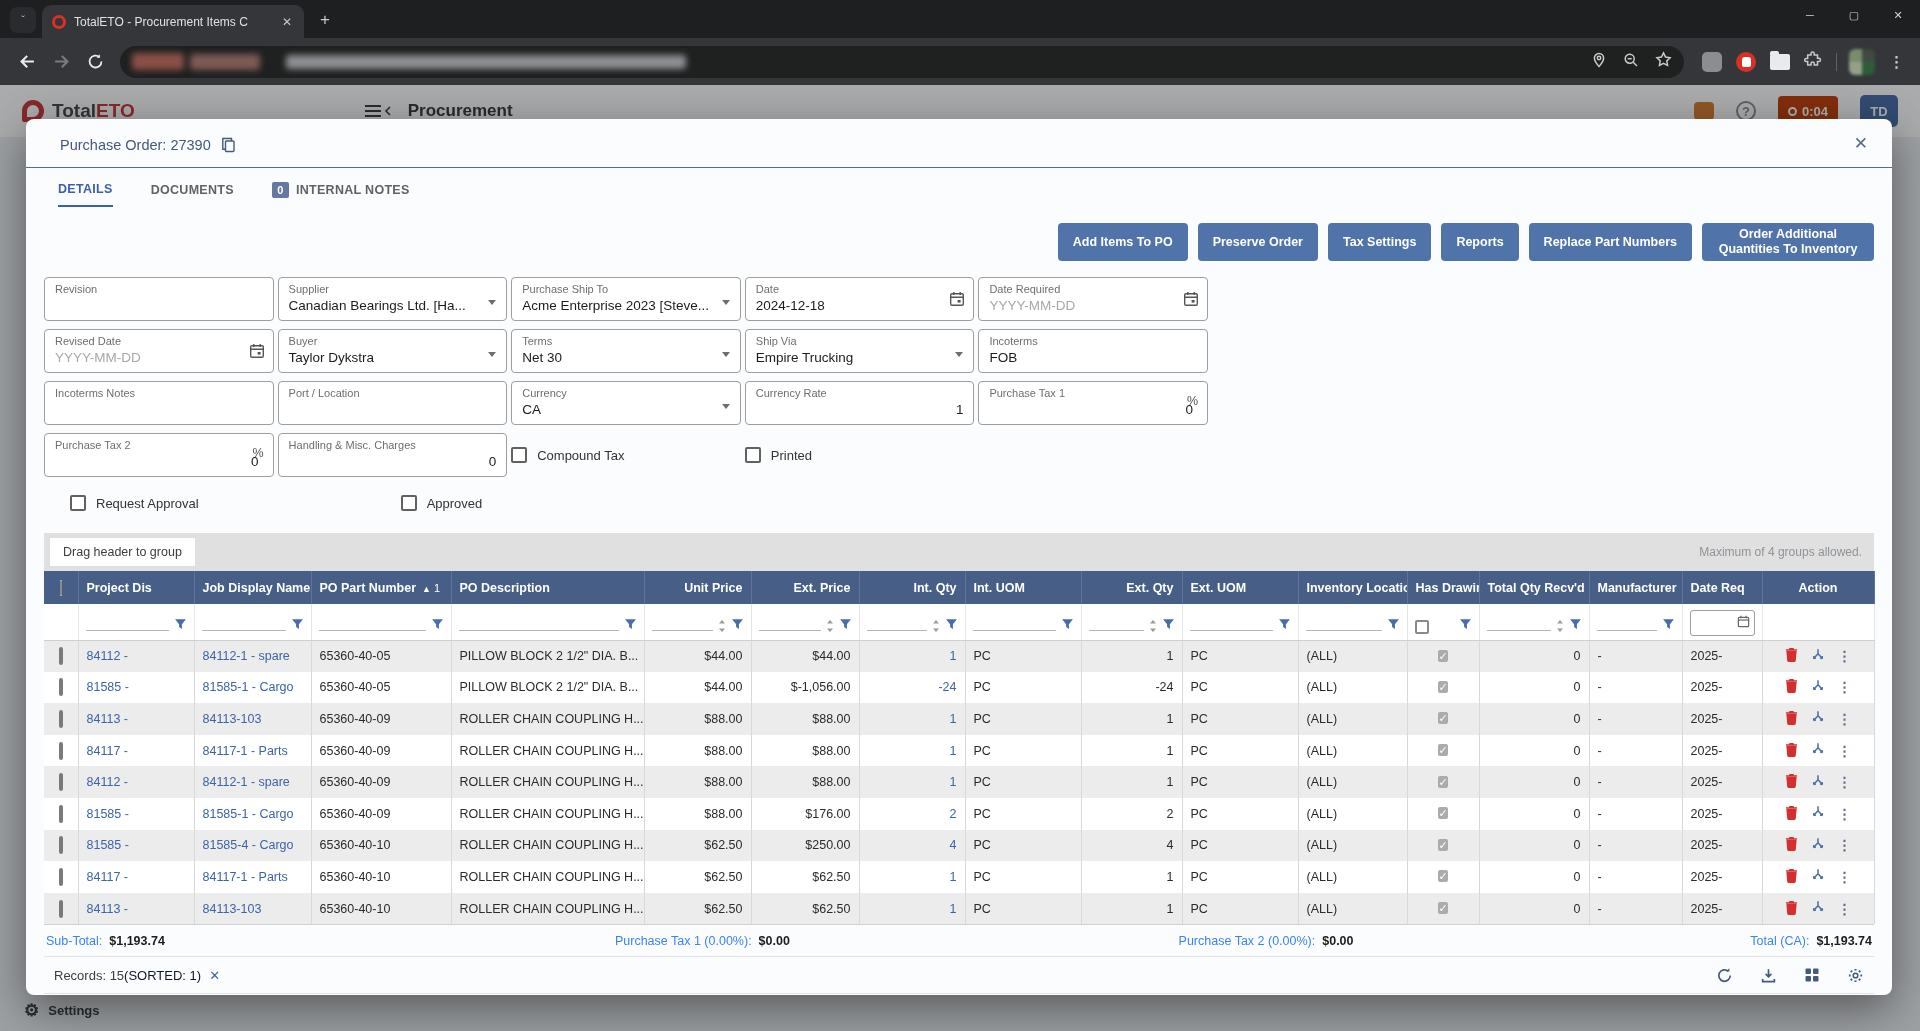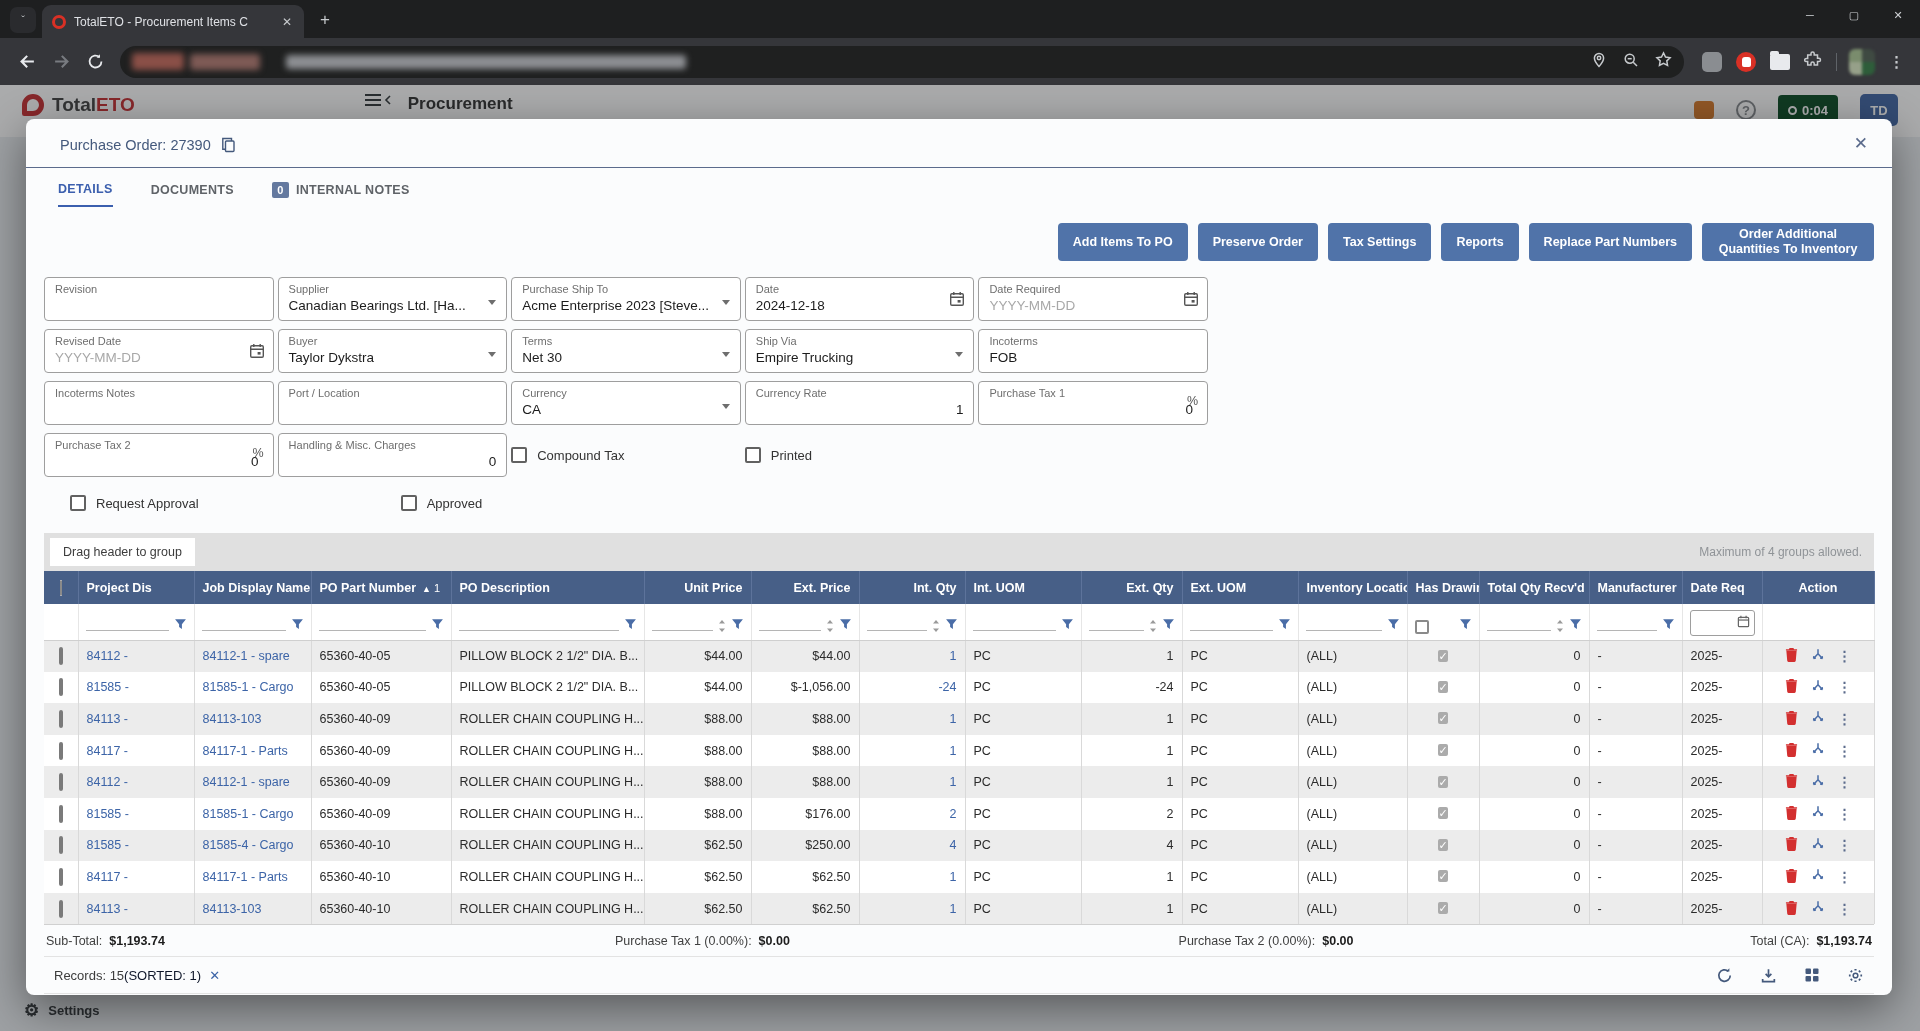--- a/index.html
+++ b/index.html
@@ -32,32 +32,32 @@
   .ext-hand i { width:9px; height:10px; background:#fff; border-radius:3px 3px 2px 2px; }
   .ext-folder { width:20px; height:16px; background:#e8eaed; border-radius:2px; position:relative; }
   .ext-folder:before { content:""; position:absolute; top:-3px; left:0; width:9px; height:4px; background:#e8eaed; border-radius:2px 2px 0 0; }
   .chrome-divider { width:1px; height:18px; background:#5f6368; margin:0 4px; }
   .avatar-px { width:26px; height:26px; border-radius:6px; overflow:hidden; display:grid; grid-template-columns:1fr 1fr; filter:blur(1.5px); margin:0 8px; }
   .avatar-px i:nth-child(1){background:#7a8c6d}.avatar-px i:nth-child(2){background:#3f4a42}
   .avatar-px i:nth-child(3){background:#96a089}.avatar-px i:nth-child(4){background:#2e5d3a}
   .kebab { color:#c7cacd; font-size:15px; letter-spacing:0; padding:0 6px; font-weight:700; }
   
   .app { position:absolute; top:85px; left:0; right:0; bottom:0; background:#eceef1; }
-  .app-header { height:52px; background:#fdfdfd; display:flex; align-items:flex-start; padding:9px 22px; }
+  .app-header { height:52px; background:#fdfdfd; display:flex; align-items:center; padding:9px 22px; }
   .logo-mark { width:22px; height:22px; border:5px solid #c8373b; border-radius:50% 50% 50% 10%; margin-right:8px; }
   .logo-text { font-size:19px; font-weight:700; color:#4a4a4a; }
   .logo-text b { color:#c8373b; }
   .menu-toggle { margin-left:230px; color:#3c4043; display:flex; align-items:center; gap:3px; }
   .menu-toggle .bars { display:flex; flex-direction:column; gap:3px; }
   .menu-toggle .bars i { width:16px; height:2px; background:#3c4043; }
   .page-title { margin-left:16px; font-size:17px; font-weight:700; color:#3a3a3a; }
   .app-header-right { margin-left:auto; display:flex; align-items:center; gap:22px; }
   .hex-icon { width:20px; height:18px; background:#d87f33; border-radius:4px; }
   .help-icon { width:20px; height:20px; border:2px solid #8a8d91; border-radius:50%; color:#8a8d91; font-size:13px; font-weight:700; display:flex; align-items:center; justify-content:center; }
-  .timer-badge { background:#14532d; color:#fff; border-radius:4px; height:30px; padding:0 10px; display:flex; align-items:center; gap:5px; font-size:13px; font-weight:700; }
+  .timer-badge { background:#c2410c; color:#fff; border-radius:4px; height:30px; padding:0 10px; display:flex; align-items:center; gap:5px; font-size:13px; font-weight:700; }
   .timer-badge i { width:9px; height:9px; border:2px solid #fff; border-radius:50%; display:block; }
   .user-avatar { width:38px; height:32px; background:#4a6da7; border-radius:5px; color:#fff; font-size:13px; font-weight:700; display:flex; align-items:center; justify-content:center; }
   .app-settings { position:absolute; left:24px; bottom:10px; display:flex; align-items:center; gap:9px; color:#3c4043; font-size:13px; font-weight:600; }
   .gear-glyph { font-size:17px; color:#3c4043; }
   .overlay { position:absolute; top:85px; left:0; right:0; bottom:0; background:rgba(10,12,16,0.34); }
   
   .modal { position:absolute; left:26px; top:119px; width:1866px; height:876px; background:#fbfcfd; border-radius:8px; box-shadow:0 14px 46px rgba(0,0,0,.45); padding:0 18px; }
   .modal-head { height:44px; display:flex; align-items:center; padding-top:8px; position:relative;margin-left:16px; }
   .modal-title { color:#44597c; font-size:14.5px; }
   .copy-icon { margin-left:10px; display:flex; }
@@ -116,21 +116,21 @@
   .grid td { font-size:12.5px; color:#2b2b2b; padding:0 8px; height:31.6px; border-right:1px solid #d9d9d9; white-space:nowrap; overflow:hidden; background:#fff; }
   tr.data-row.odd td { background:#ececec; }
   td.link, span.link { color:#3c64a7; }
   .row-cb { width:15px; height:15px; border:2px solid #7a7a7a; border-radius:2px; background:#fff; margin:0 auto; }
   .chk-grey { width:15px; height:15px; background:#ababab; border-radius:2px; margin:0 auto; color:#fff; font-size:11px; line-height:15px; text-align:center; }
   .act-cell { display:flex; align-items:center; justify-content:center; gap:13px; }
   .kebab-blue { color:#5b6b8c; font-weight:700; font-size:14px; }
   
   .totals { display:flex; align-items:center; height:32px; border-top:1px solid #d0d0d0; width:1830px; font-size:12.5px; }
   .tg { display:flex; gap:7px; align-items:center; }
-  .tg .tl { color:#404040;text-align:right; }
+  .tg .tl { color:#3b82f6;text-align:right; }
   .tg .tv { color:#1c1c1c; font-weight:700; }
   .tg1 { width:31.2%; padding-left:2px; } .tg2 { width:30.8%; } .tg4 { margin-left:auto; padding-right:2px; }
   .records-bar { width:1830px; height:38px; border-top:1px solid #e3e3e3; border-bottom:1px solid #e3e3e3; display:flex; align-items:center; padding:0 10px; font-size:13px; }
   .rec-label { color:#3c3c3c; }
   .rec-sorted { color:#0f172a; margin-left:0; }
   .rec-clear { color:#3c64a7; margin-left:8px; font-size:13px; }
   .rec-icons { margin-left:auto; display:flex; align-items:center; gap:27px; }
   .rec-icons .ic { display:flex; }
 </style>
 </head>

